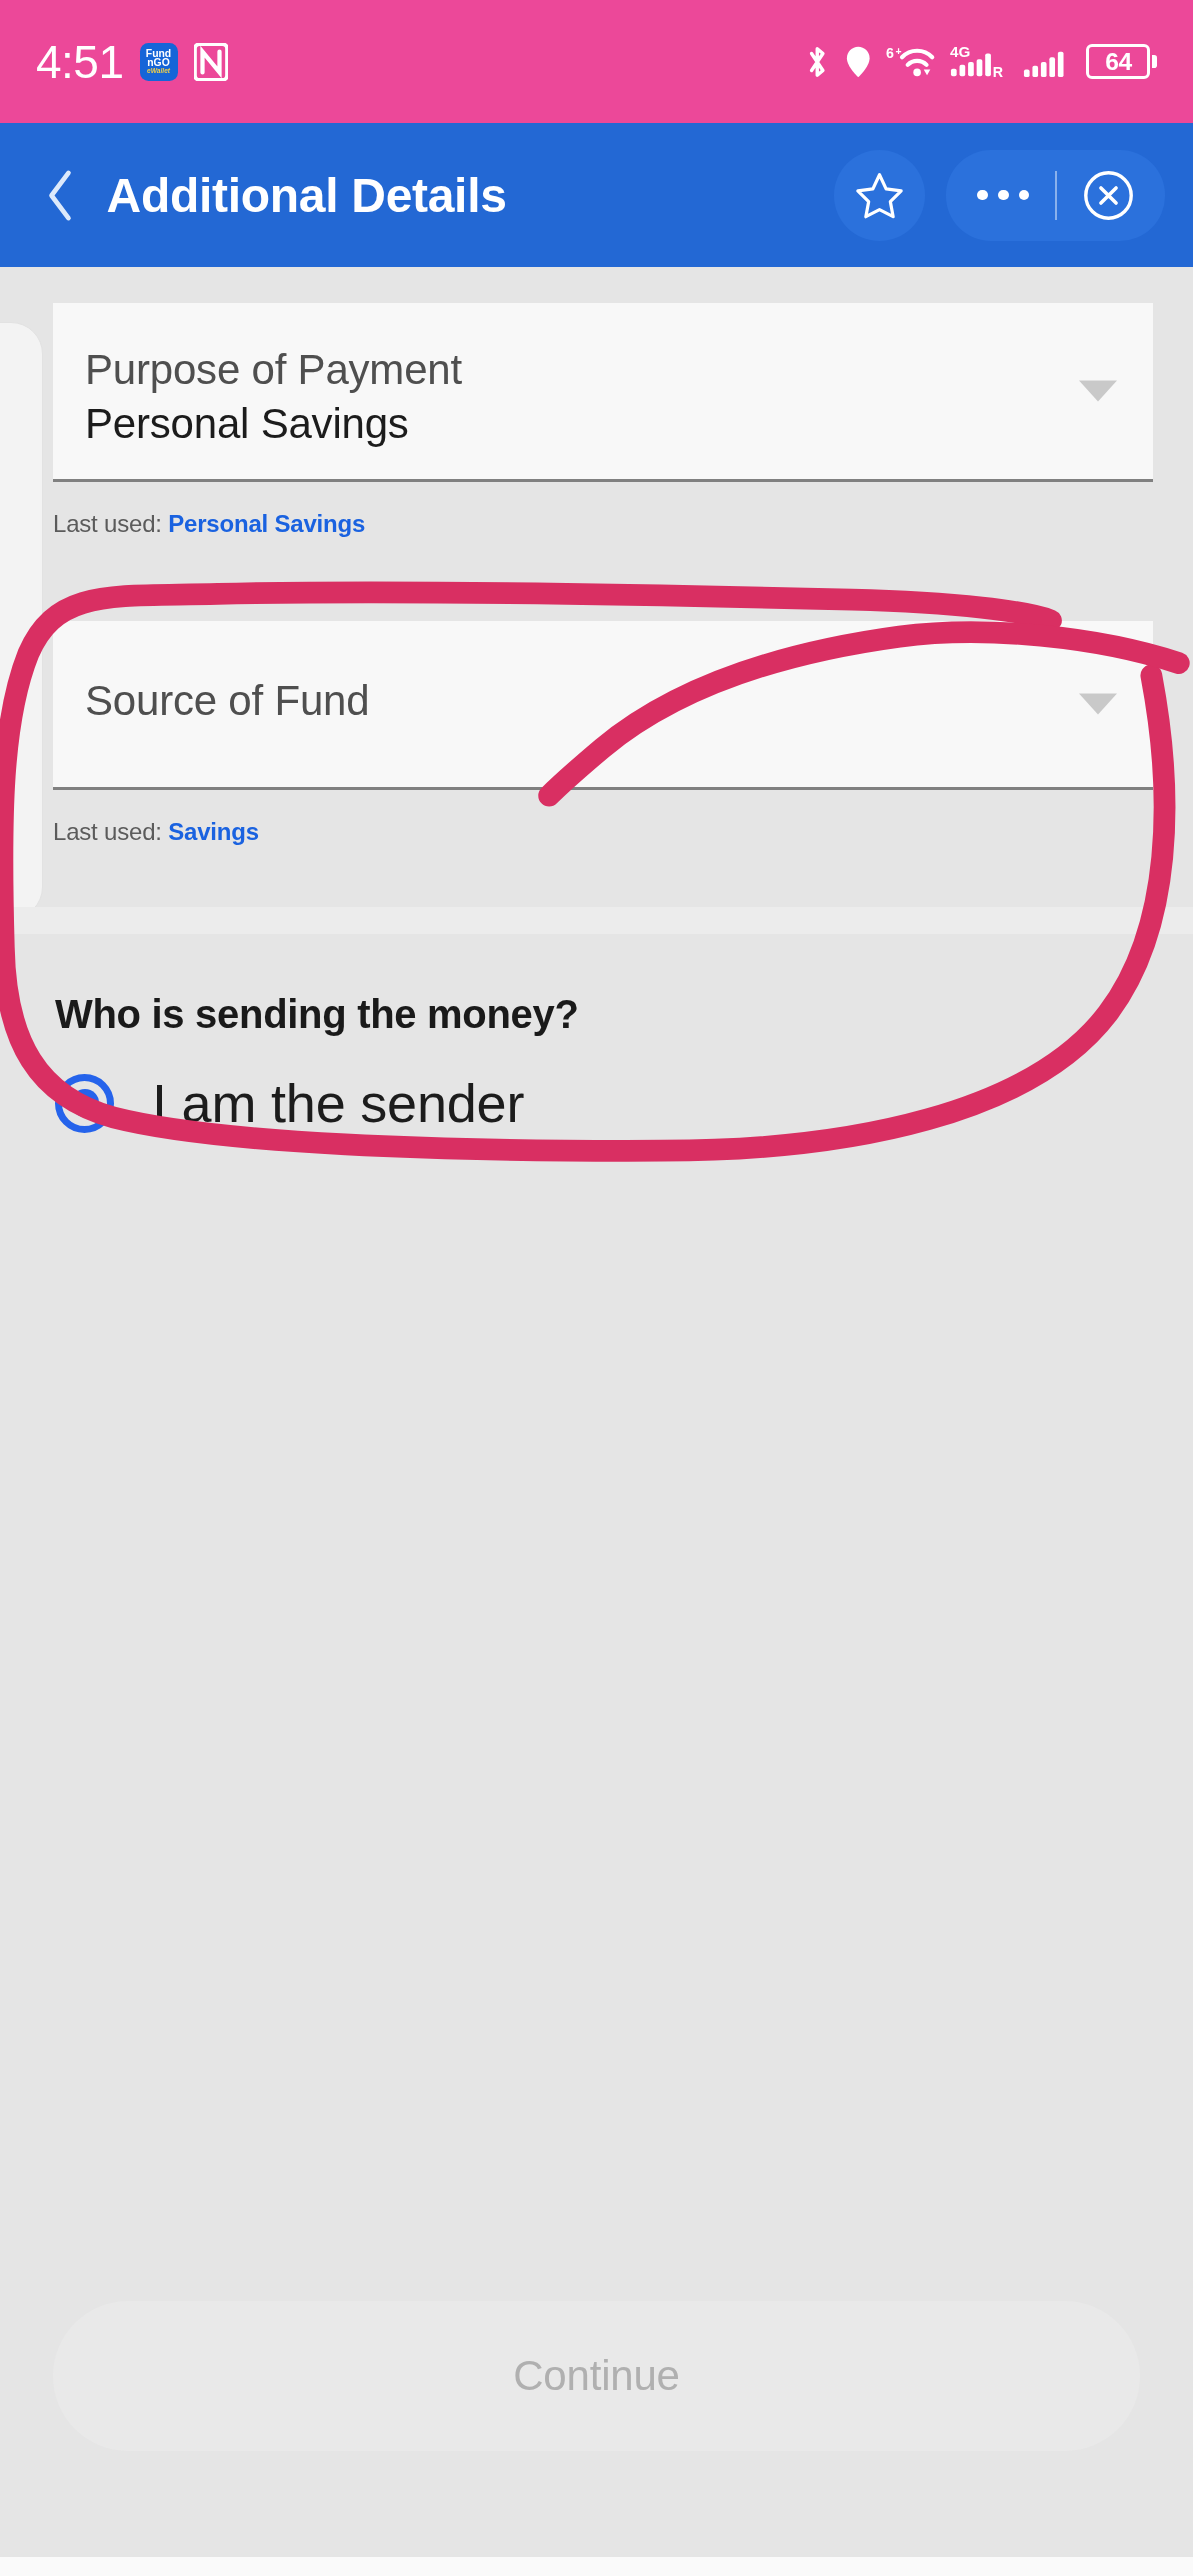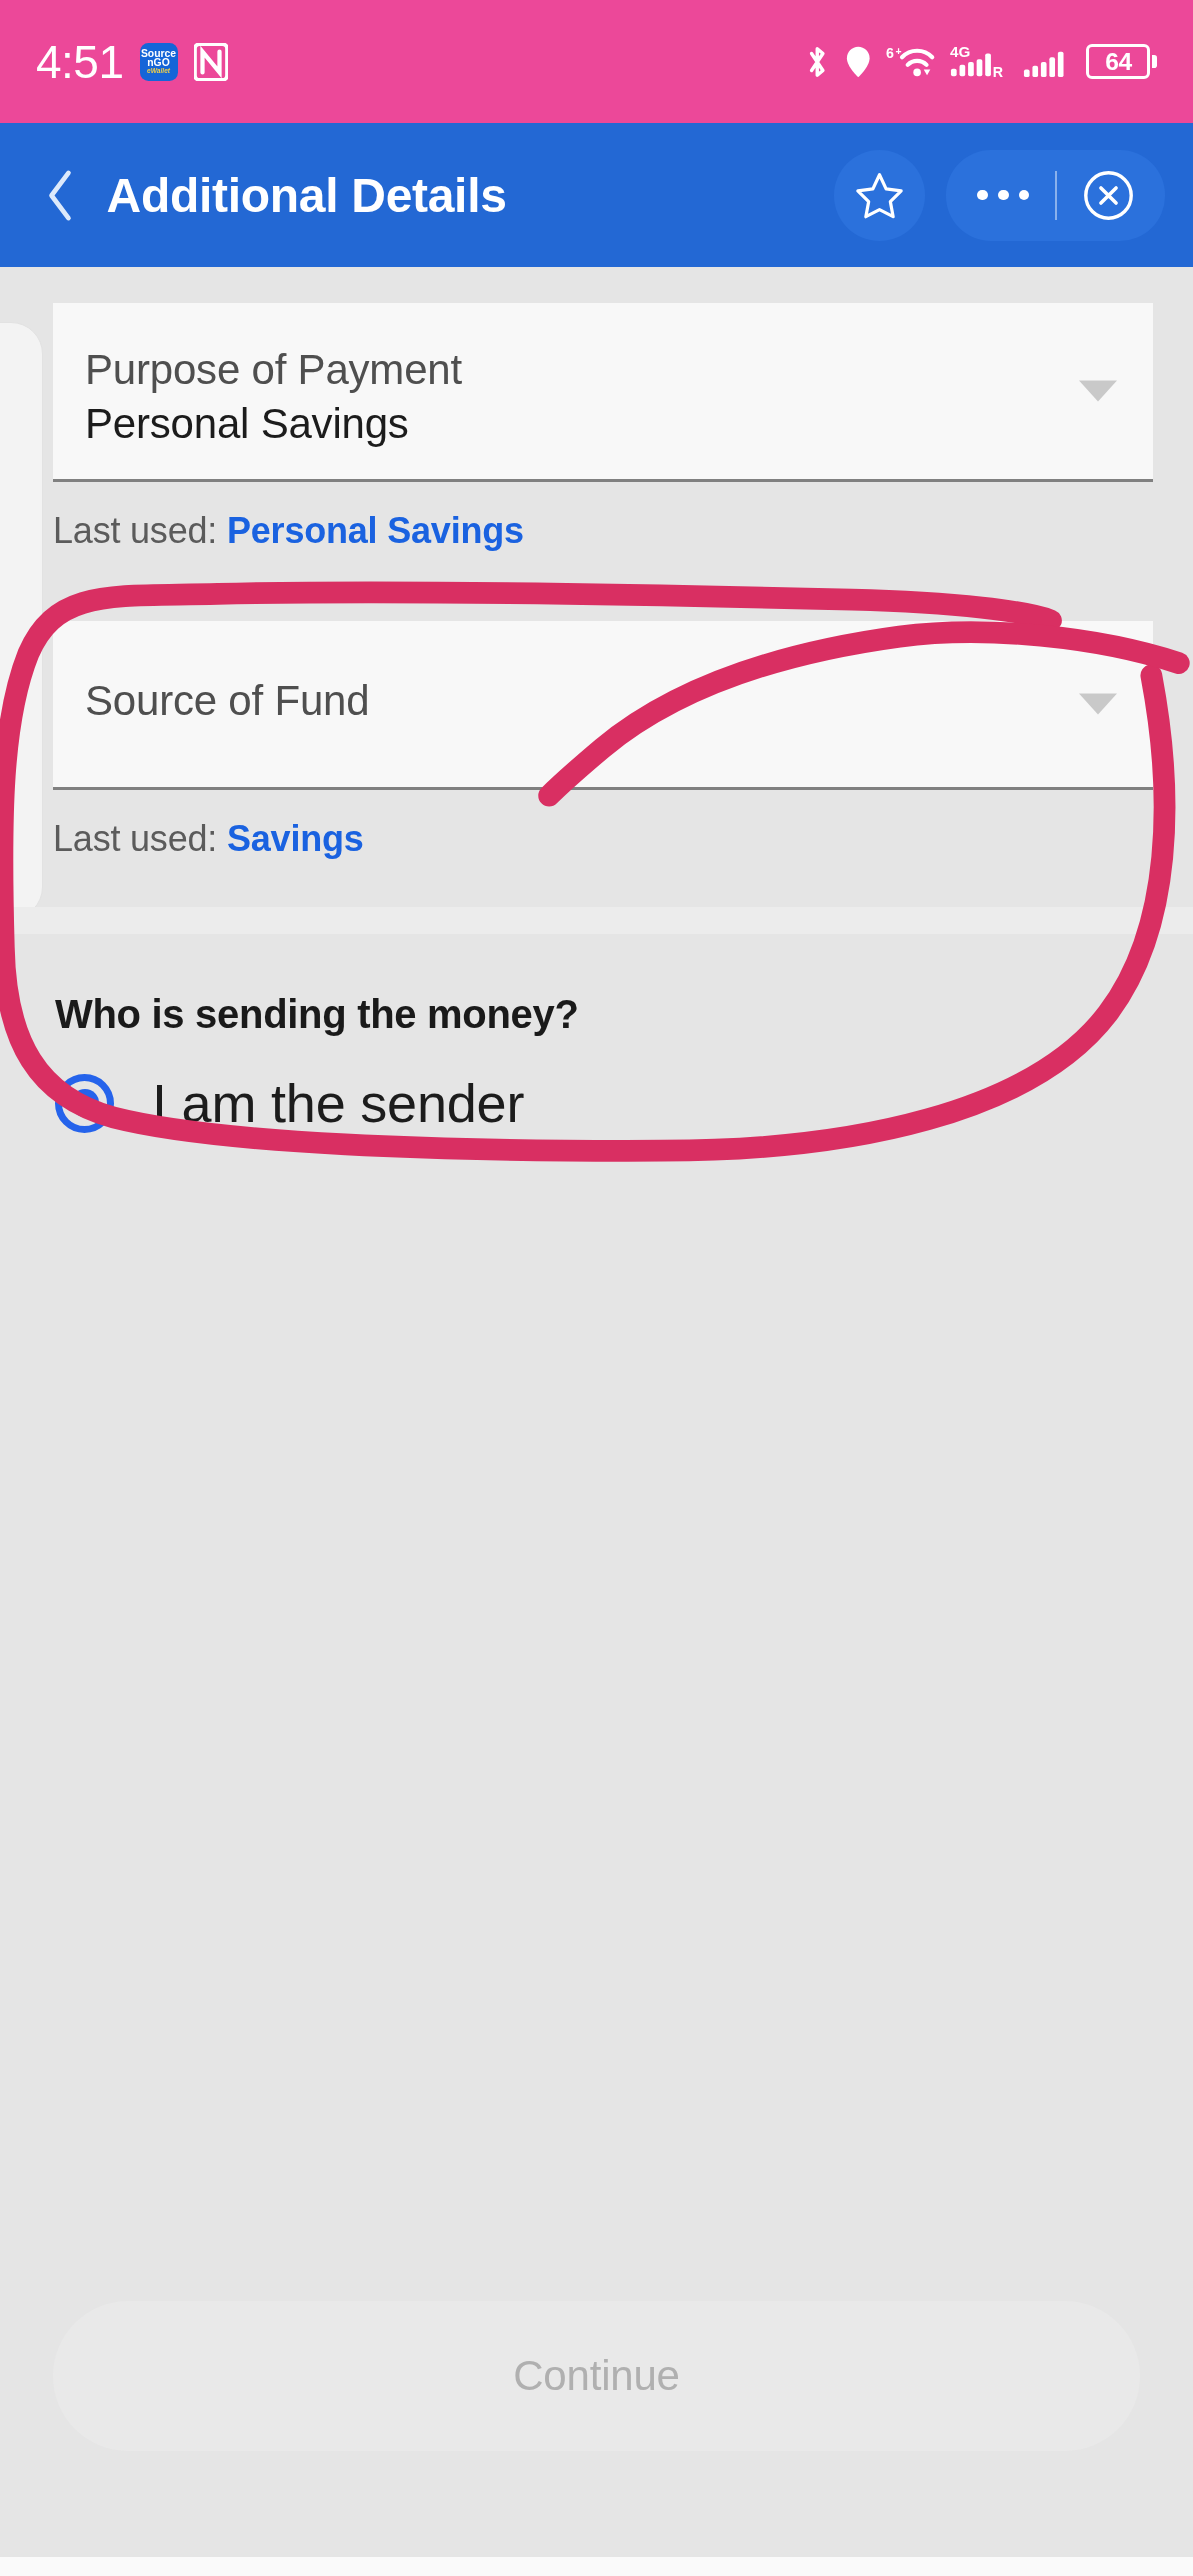--- a/index.html
+++ b/index.html
@@ -205,21 +205,21 @@
     top: 50%;
     transform: translateY(-50%);
     width: 0; height: 0;
     border-left: 19px solid transparent;
     border-right: 19px solid transparent;
     border-top: 21px solid #c9c9c9;
     cursor: pointer;
   }
   .lastused {
     margin-top: 28px;
-    font-size: 36px;
+    font-size: 24px;
     color: #5b5b5b;
     letter-spacing: -0.2px;
   }
   .lastused .lu-val {
     color: #1a62e0;
     font-weight: 700;
     cursor: pointer;
   }
 
   .section-divider {
@@ -312,21 +312,21 @@
     z-index: 50;
   }
 </style>
 </head>
 <body>
 
 <div class="statusbar">
   <div class="sb-left">
     <div class="sb-clock">4:51</div>
     <div class="tng-icon">
-      <div class="t1">Source</div>
+      <div class="t1">Fund</div>
       <div class="t2">nGO</div>
       <div class="t3">eWallet</div>
     </div>
     <svg class="nfc-icon" viewBox="0 0 36 40">
       <rect x="1" y="1" width="34" height="38" rx="5" fill="none" stroke="#ffffff" stroke-width="4"></rect>
       <path d="M9 31 L9 9 L27 31 L27 9" fill="none" stroke="#ffffff" stroke-width="4.5" stroke-linecap="round"></path>
     </svg>
   </div>
 
   <div class="sb-right">

